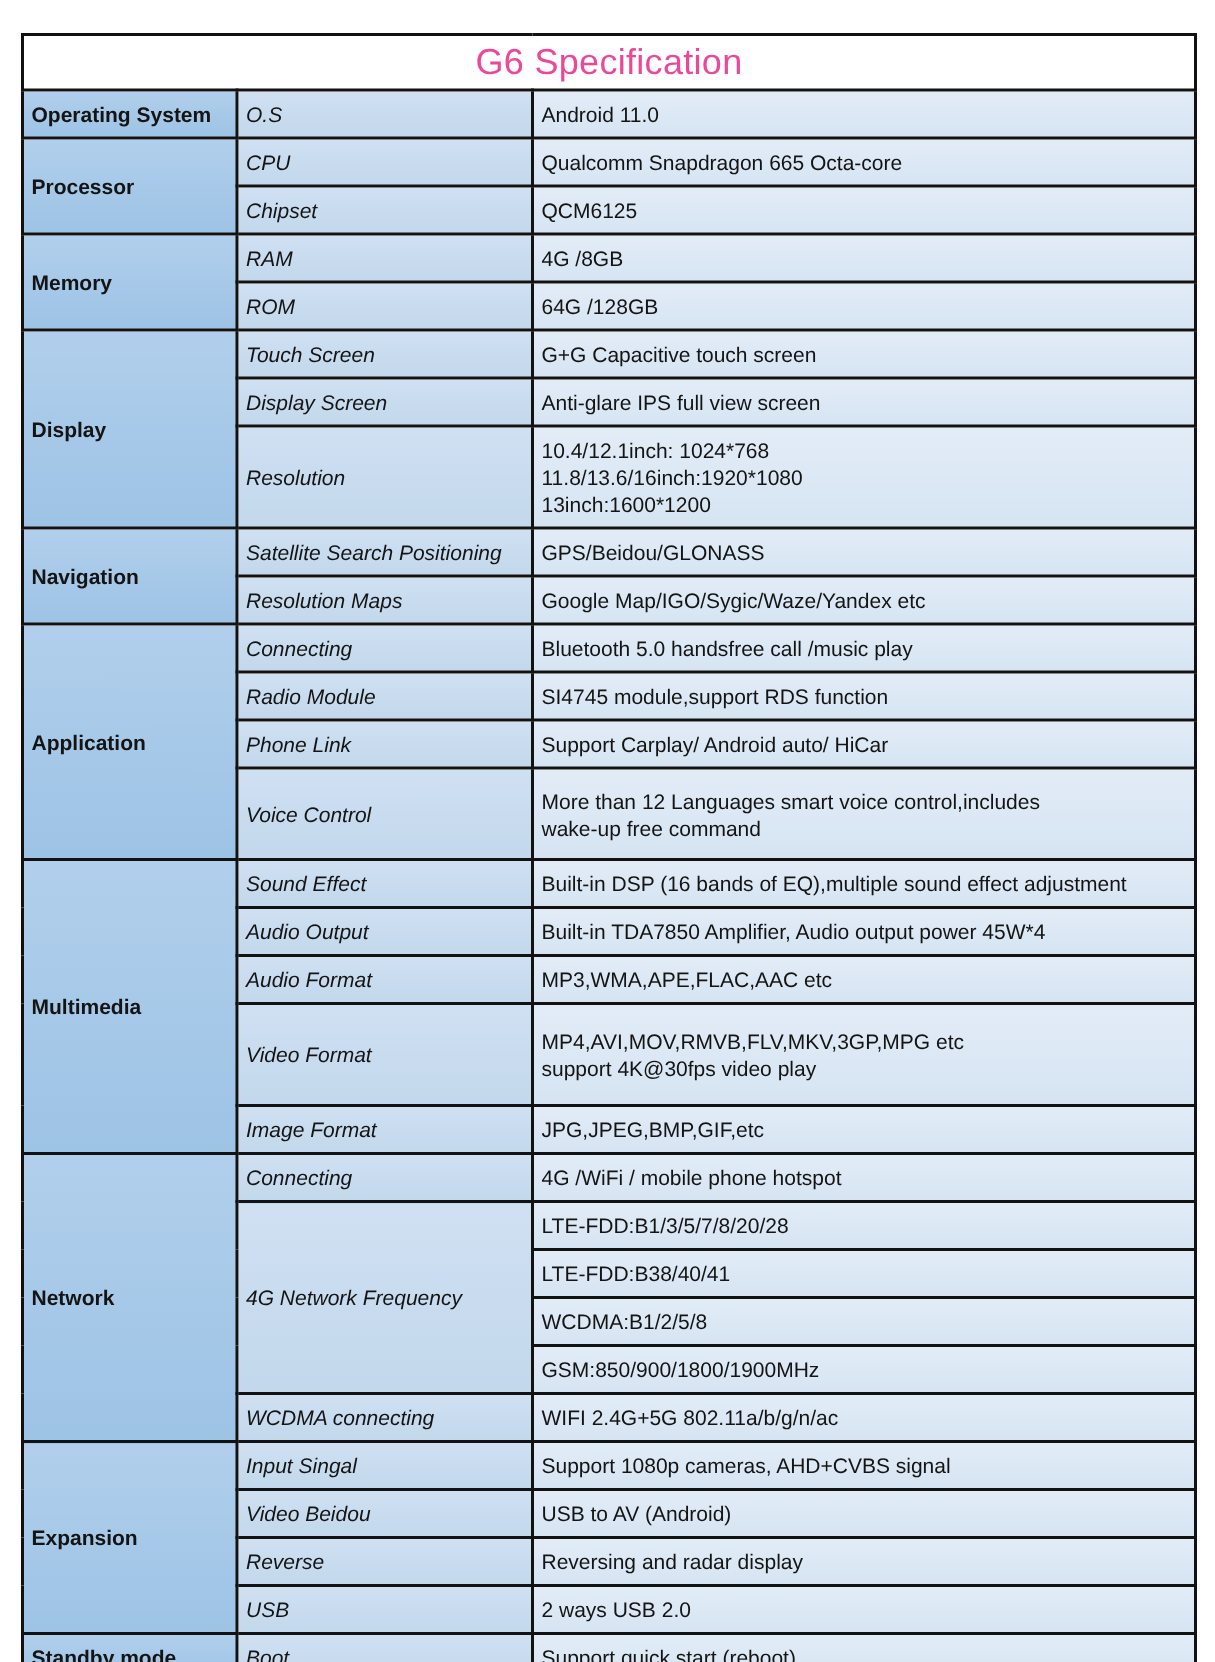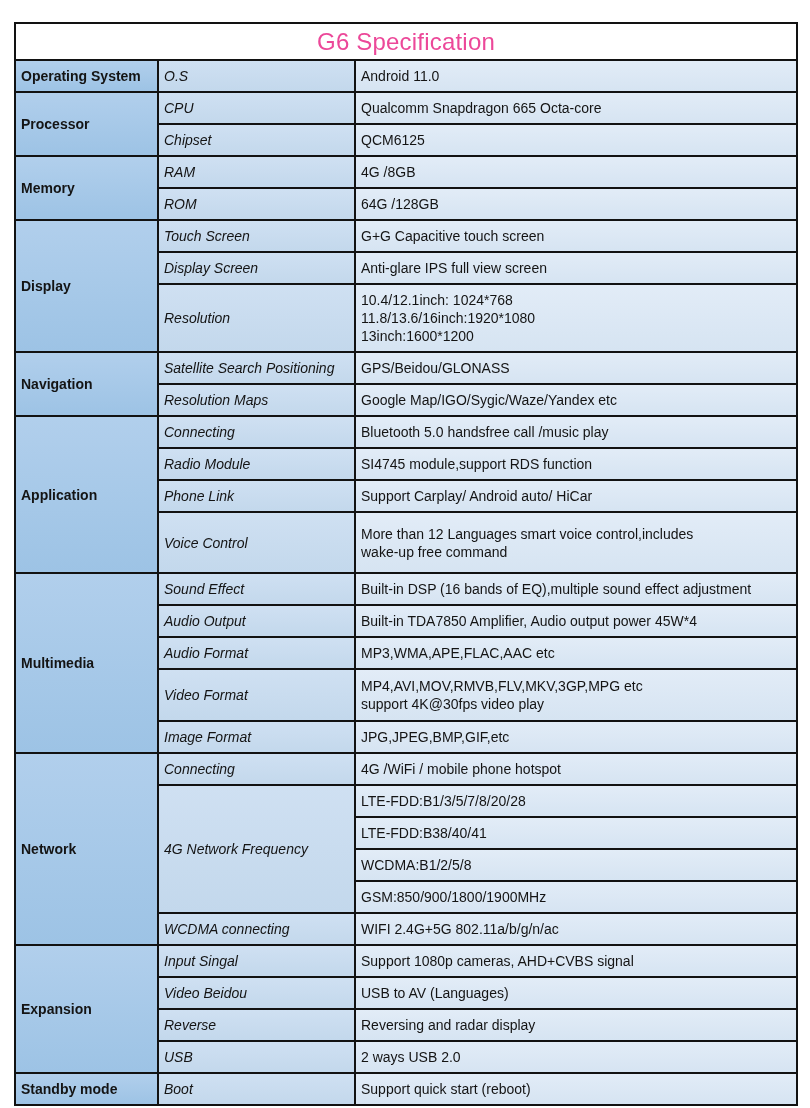--- a/index.html
+++ b/index.html
@@ -39,21 +39,21 @@
     color: #ec4899;
     font-size: 24px;
     font-weight: normal;
     text-align: center;
     white-space: normal;
     letter-spacing: 0.2px;
   }
   tr.r { height: 32px; }
   tr.r-res { height: 68px; }
   tr.r-2l { height: 61px; }
-  tr.r-vf { height: 52px; padding-left: 45px; }
+  tr.r-vf { height: 68px; padding-left: 45px; }
   td.cat {
     background: linear-gradient(180deg, #b1cfec 0%, #9dc3e5 100%);
     font-weight: bold;
   }
   td.sub {
     background: linear-gradient(180deg, #cfe0f2 0%, #c3d8ec 100%);
     font-style: italic;
   }
   td.val {
     background: linear-gradient(180deg, #e2ecf7 0%, #d6e4f2 100%);
@@ -192,21 +192,21 @@
       <td class="val">WIFI 2.4G+5G 802.11a/b/g/n/ac</td>
     </tr>
 
     <tr class="r">
       <td class="cat" rowspan="4">Expansion</td>
       <td class="sub">Input Singal</td>
       <td class="val">Support 1080p cameras, AHD+CVBS signal</td>
     </tr>
     <tr class="r">
       <td class="sub">Video Beidou</td>
-      <td class="val">USB to AV (Languages)</td>
+      <td class="val">USB to AV (Android)</td>
     </tr>
     <tr class="r">
       <td class="sub">Reverse</td>
       <td class="val">Reversing and radar display</td>
     </tr>
     <tr class="r">
       <td class="sub">USB</td>
       <td class="val">2 ways USB 2.0</td>
     </tr>
 

